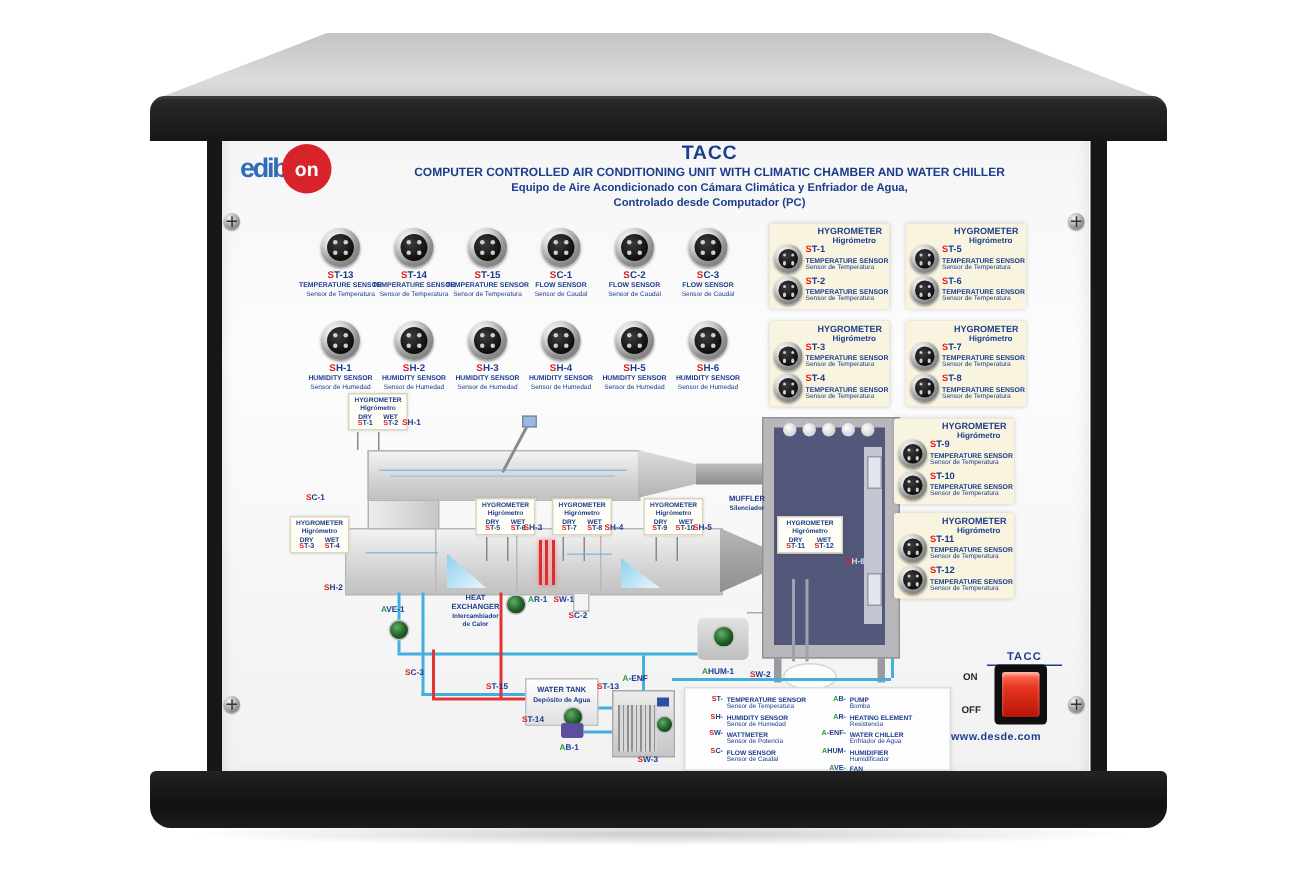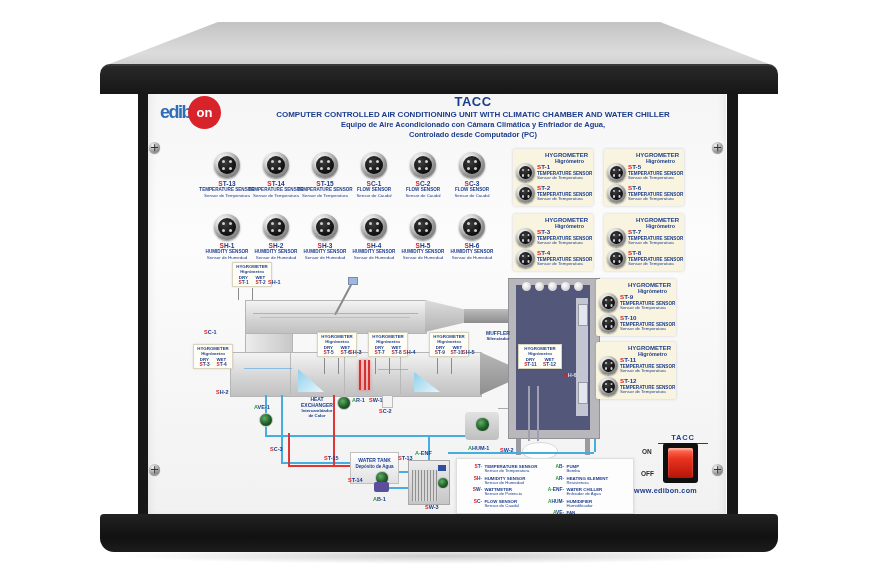--- a/index.html
+++ b/index.html
@@ -664,18 +664,18 @@
           </div>
       </div>
     </div>
 
     <div class="power-lbl">TACC</div>
     <div class="onoff" style="left:494px;top:362px;">ON</div>
     <div class="onoff" style="left:493px;top:384px;">OFF</div>
     <div class="switch">
         <div class="rocker"></div>
       </div>
-    <div class="site">www.edibon.com</div>
+    <div class="site">www.desde.com</div>
   </div>
 
   <div class="cab-band-top" style="z-index:3;background:transparent;border-top:2px solid rgba(255,255,255,.08);pointer-events:none;"></div>
   <div class="cab-band-bot"></div>
 </div>
 
 </body></html>

